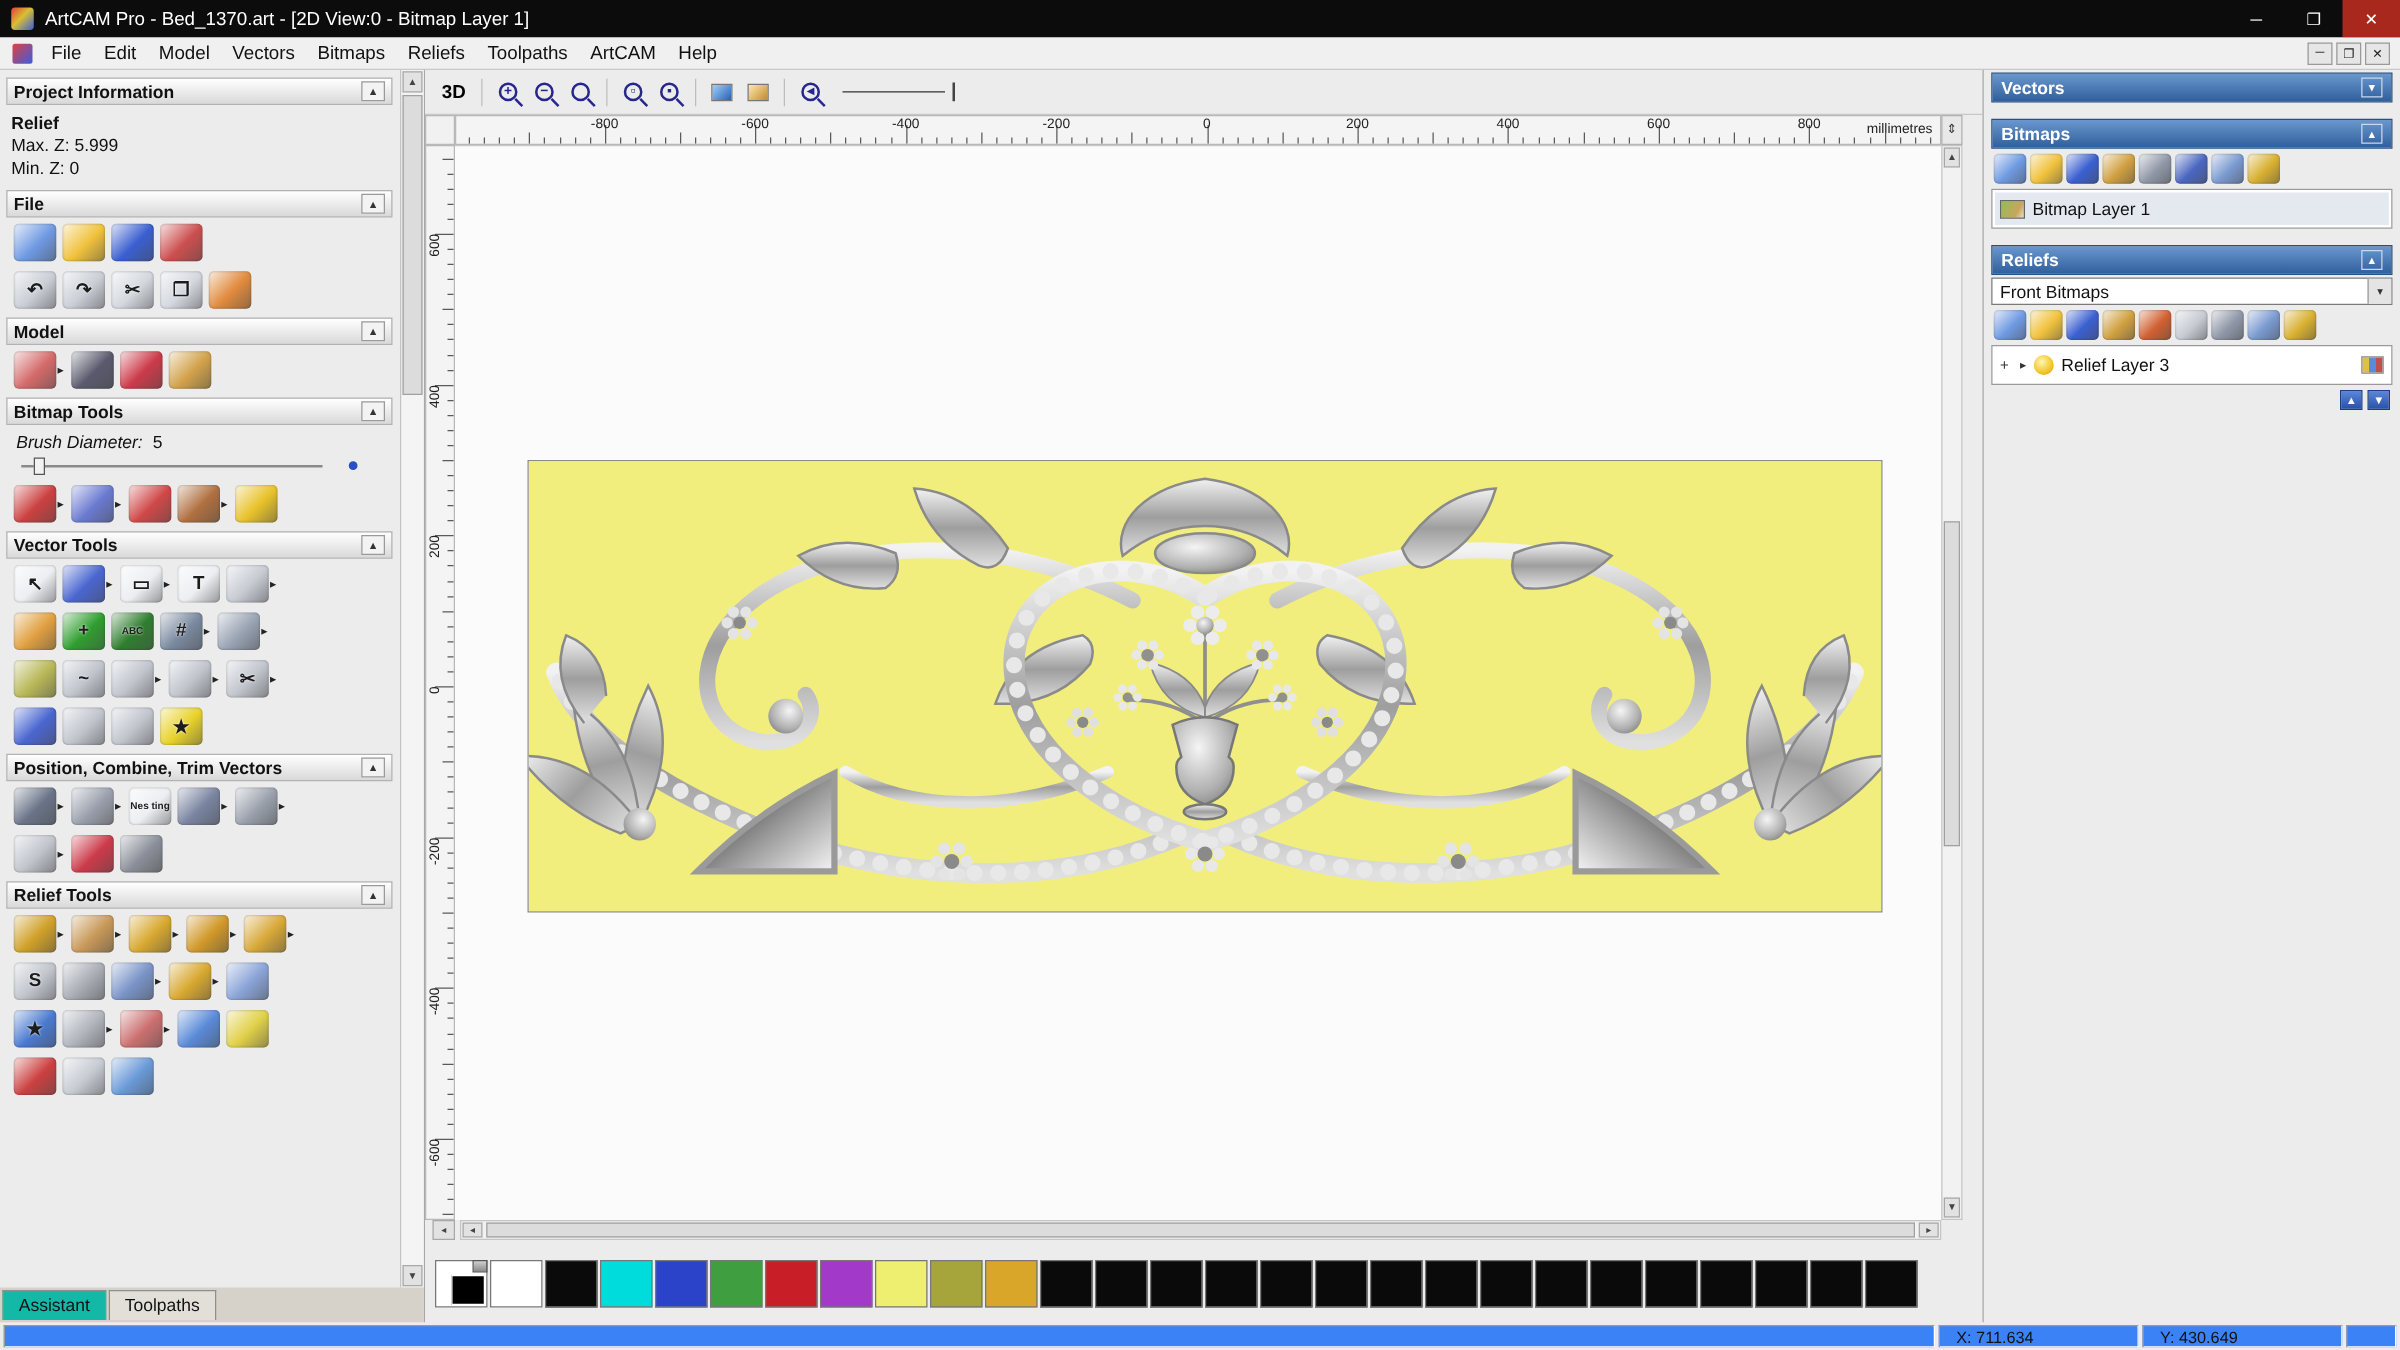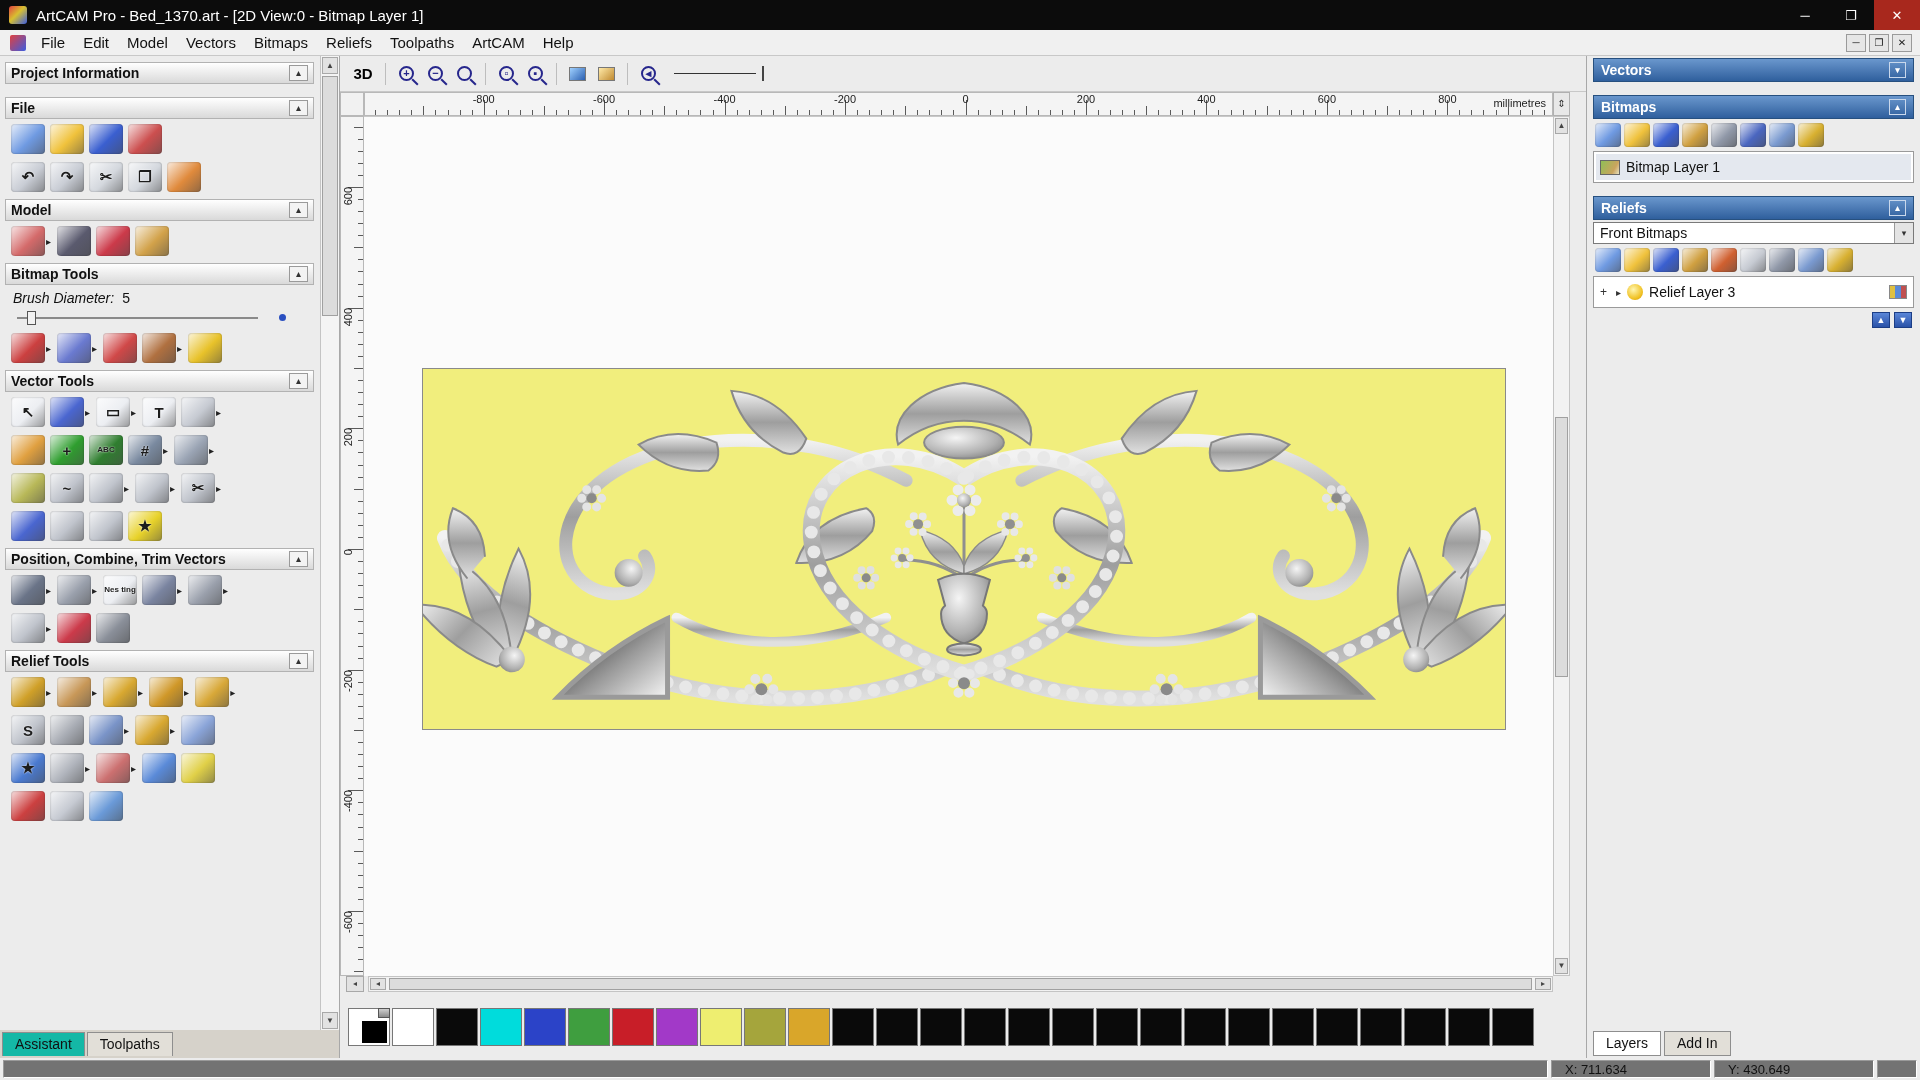--- a/index.html
+++ b/index.html
@@ -117,21 +117,21 @@
   .dd-btn{width:19px;height:100%;background:#e4e4e4;border-left:1px solid #9a9a9a;font-size:9px;display:flex;align-items:center;justify-content:center;color:#333}
   .updown{display:flex;justify-content:flex-end;gap:4px;padding:4px 2px}
   .ud-btn{width:18px;height:16px;background:linear-gradient(#5a86d8,#2a52a8);color:#fff;font-size:9px;line-height:15px;text-align:center;border:1px solid #1c3e86}
   .rp-fill{flex:1}
   .rp-tabs{height:28px;display:flex;align-items:flex-end;padding-bottom:2px}
   .rp-tab{padding:3px 12px 4px;font-size:14px;border:1px solid #8e8e8e;background:#e2dfd8;margin-right:3px}
   .rp-tab.active{background:#ffffff}
 
   
   .statusbar{position:absolute;left:0;right:0;bottom:0;height:22px;background:#ececec;display:flex;gap:3px;padding:2px 3px;font-size:13px}
-  .sb-cell{border:1px solid;border-color:#9a9a9a #ffffff #ffffff #9a9a9a;background:#737373;display:flex;align-items:center;padding:0 13px;white-space:nowrap}
+  .sb-cell{border:1px solid;border-color:#9a9a9a #ffffff #ffffff #9a9a9a;background:#3b82f6;display:flex;align-items:center;padding:0 13px;white-space:nowrap}
   .sb-fill{flex:1}
   .sb-x{width:160px}.sb-y{width:160px}.sb-tail{width:40px}
 </style>
 </head>
 <body>
 
 <div id="app">
 
   <div class="titlebar">
     <span class="logo"></span>
@@ -164,20 +164,25 @@
   </div>
 
   <div id="left-panel">
     <div class="lp-content">
 
       <div class="sec-h">
         <span>Project Information</span>
         <button class="roll">▴</button>
       </div>
       <div class="pi-wrap">
+        <div class="pi-col2">
+          <div class="pi-head">Relief</div>
+          <div>Max. Z: 5.999</div>
+          <div>Min. Z: 0</div>
+        </div>
       </div>
 
       <div class="sec-h">
         <span>File</span>
         <button class="roll">▴</button>
       </div>
       <div class="tool-row">
           <span class="tool">
             <span class="blob" style="background: linear-gradient(135deg, rgb(255, 255, 255) -10%, rgb(111, 154, 226) 55%, rgb(74, 74, 74) 140%);"></span>
           </span>
@@ -943,24 +948,20 @@
         <span class="rl-sun"></span>
         <span>Relief Layer 3</span>
         <span class="rl-pal"></span>
       </div>
     </div>
     <div class="updown">
       <button class="ud-btn">▲</button>
       <button class="ud-btn">▼</button>
     </div>
     <div class="rp-fill"></div>
-    <div class="rp-tabs">
-      <span class="rp-tab active">Layers</span>
-      <span class="rp-tab">Add In</span>
-    </div>
   </div>
 
   <div class="statusbar">
     <span class="sb-cell sb-fill"></span>
     <span class="sb-cell sb-x">X: 711.634</span>
     <span class="sb-cell sb-y">Y: 430.649</span>
     <span class="sb-cell sb-tail"></span>
   </div>
 </div>
 

